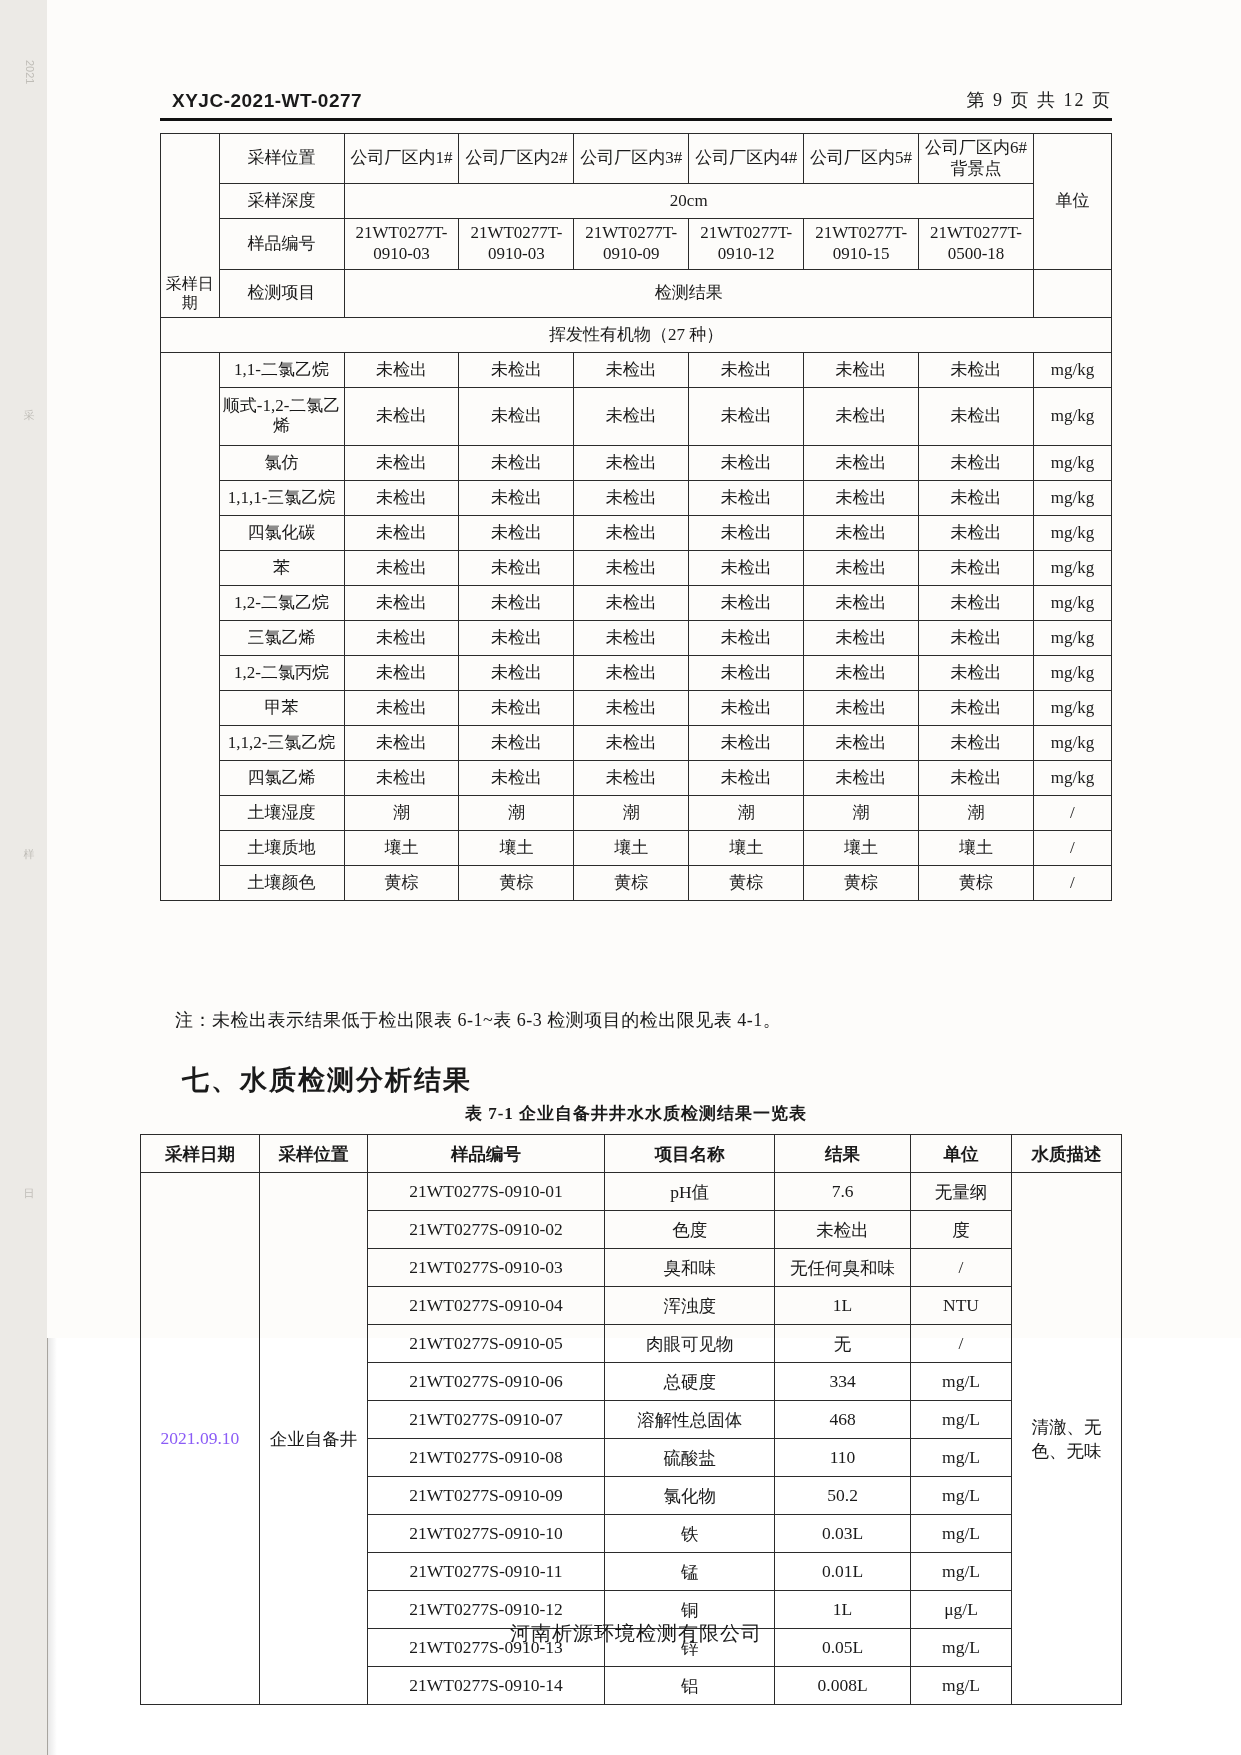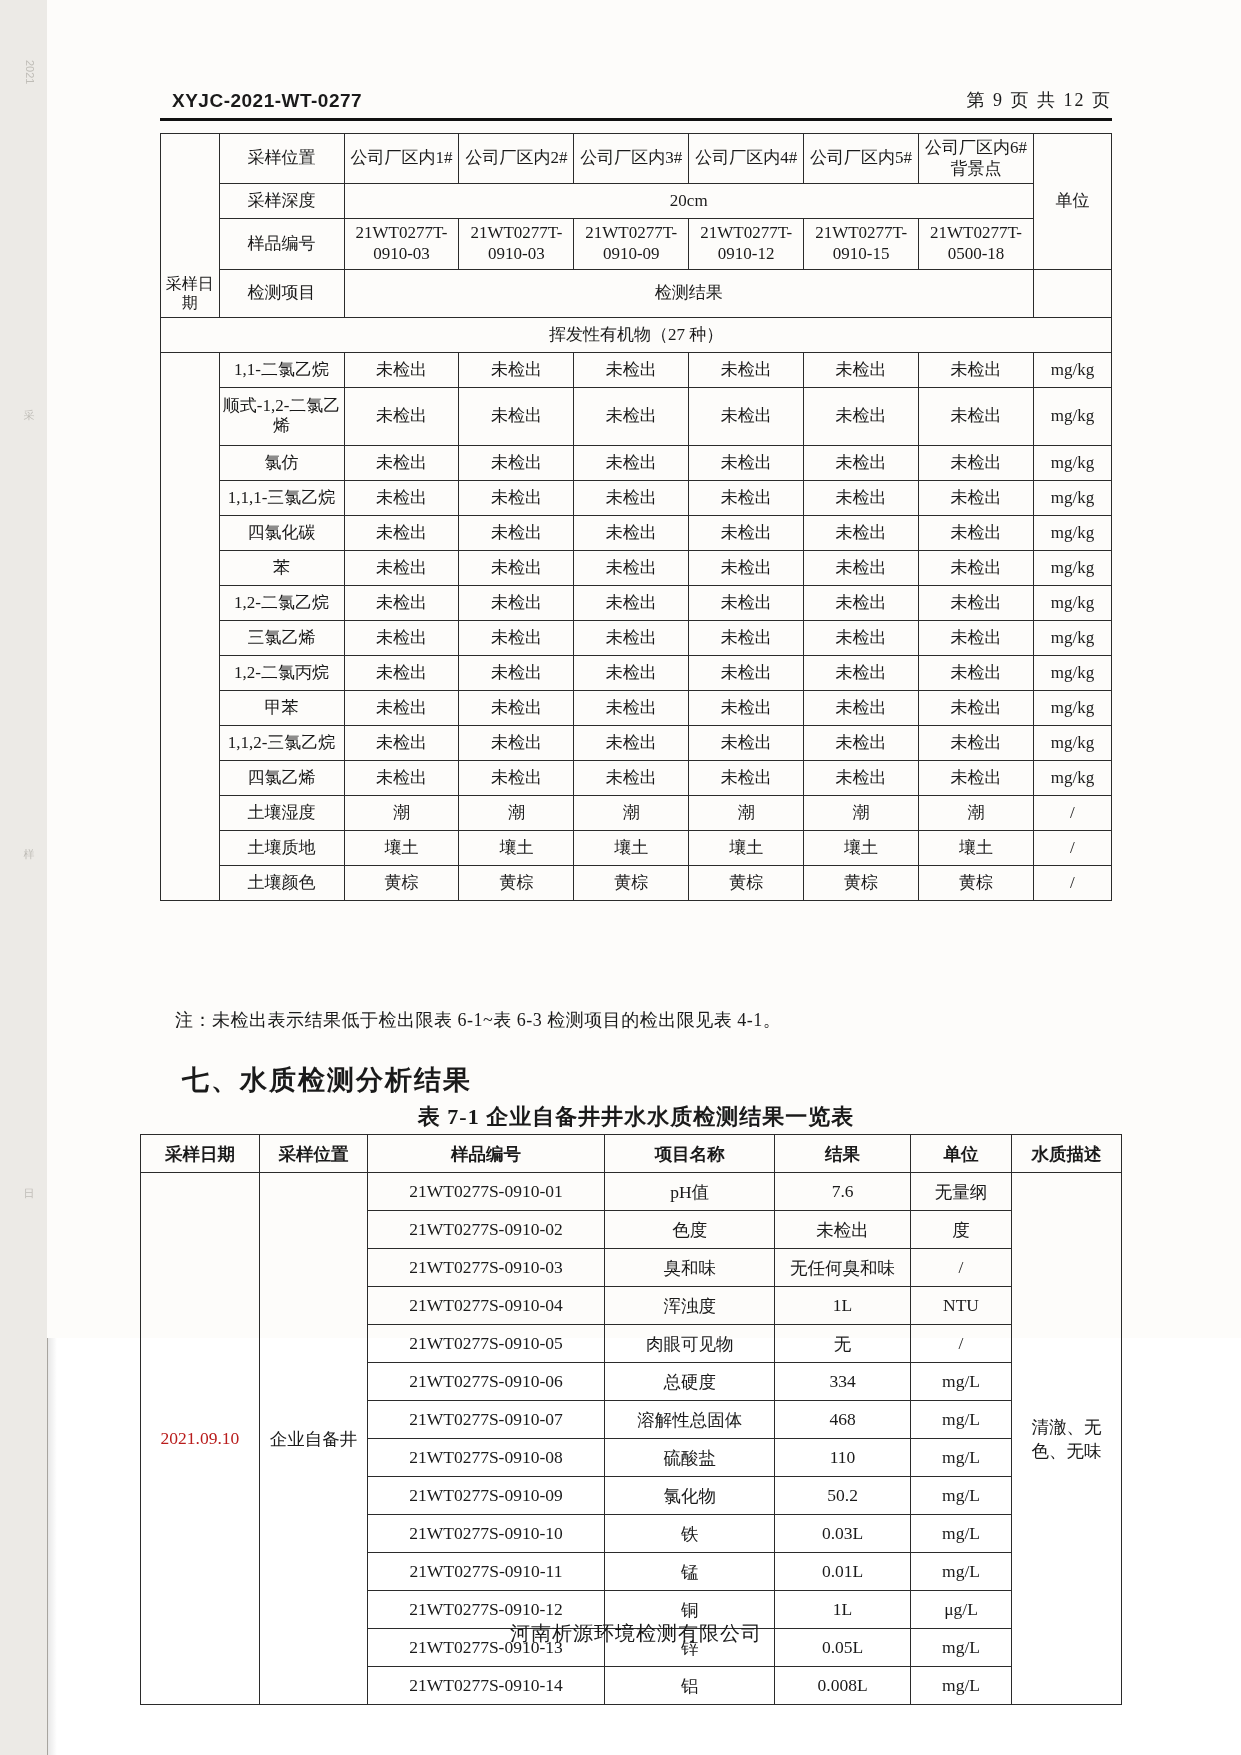--- a/index.html
+++ b/index.html
@@ -71,39 +71,39 @@
   .note {
     position:absolute; left:128px; top:1008px; font-size:18px;
     letter-spacing:0.5px;
   }
   .sec-title {
     position:absolute; left:135px; top:1048px;
     font-size:27px; font-weight:bold; letter-spacing:2px;margin-top:14px;
   }
   .tbl2-title {
     position:absolute; left:113px; top:1102px; width:952px;
-    text-align:center; font-size:22px; font-weight:bold; letter-spacing:1px;
+    text-align:center; font-size:17px; font-weight:bold; letter-spacing:1px;
   }
   .tbl2 {
     position:absolute; left:93px; top:1134px; width:982px;
     font-size:17.5px;
   }
   .tbl2 td, .tbl2 th {
     border:1px solid #2b2b2b;
     text-align:center; vertical-align:middle;
     height:33px; padding:2px 2px;
   }
   .tbl2 .c1 { width:118px; }
   .tbl2 .c2 { width:113px; }
   .tbl2 .c3 { width:248px; }
   .tbl2 .c4 { width:182px; }
   .tbl2 .c5 { width:140px; }
   .tbl2 .c6 { width:103px; }
   .tbl2 .c7 { width:113px; }
-  .tbl2 .faint { color:#b91c1c; }
+  .tbl2 .faint { color:#8b5cf6; }
 
   .footer {
     position:absolute; left:113px; top:1620px; width:952px;
     text-align:center; font-size:20px; letter-spacing:1px;
   }
 </style>
 </head>
 <body>
 
 <div class="binding">

